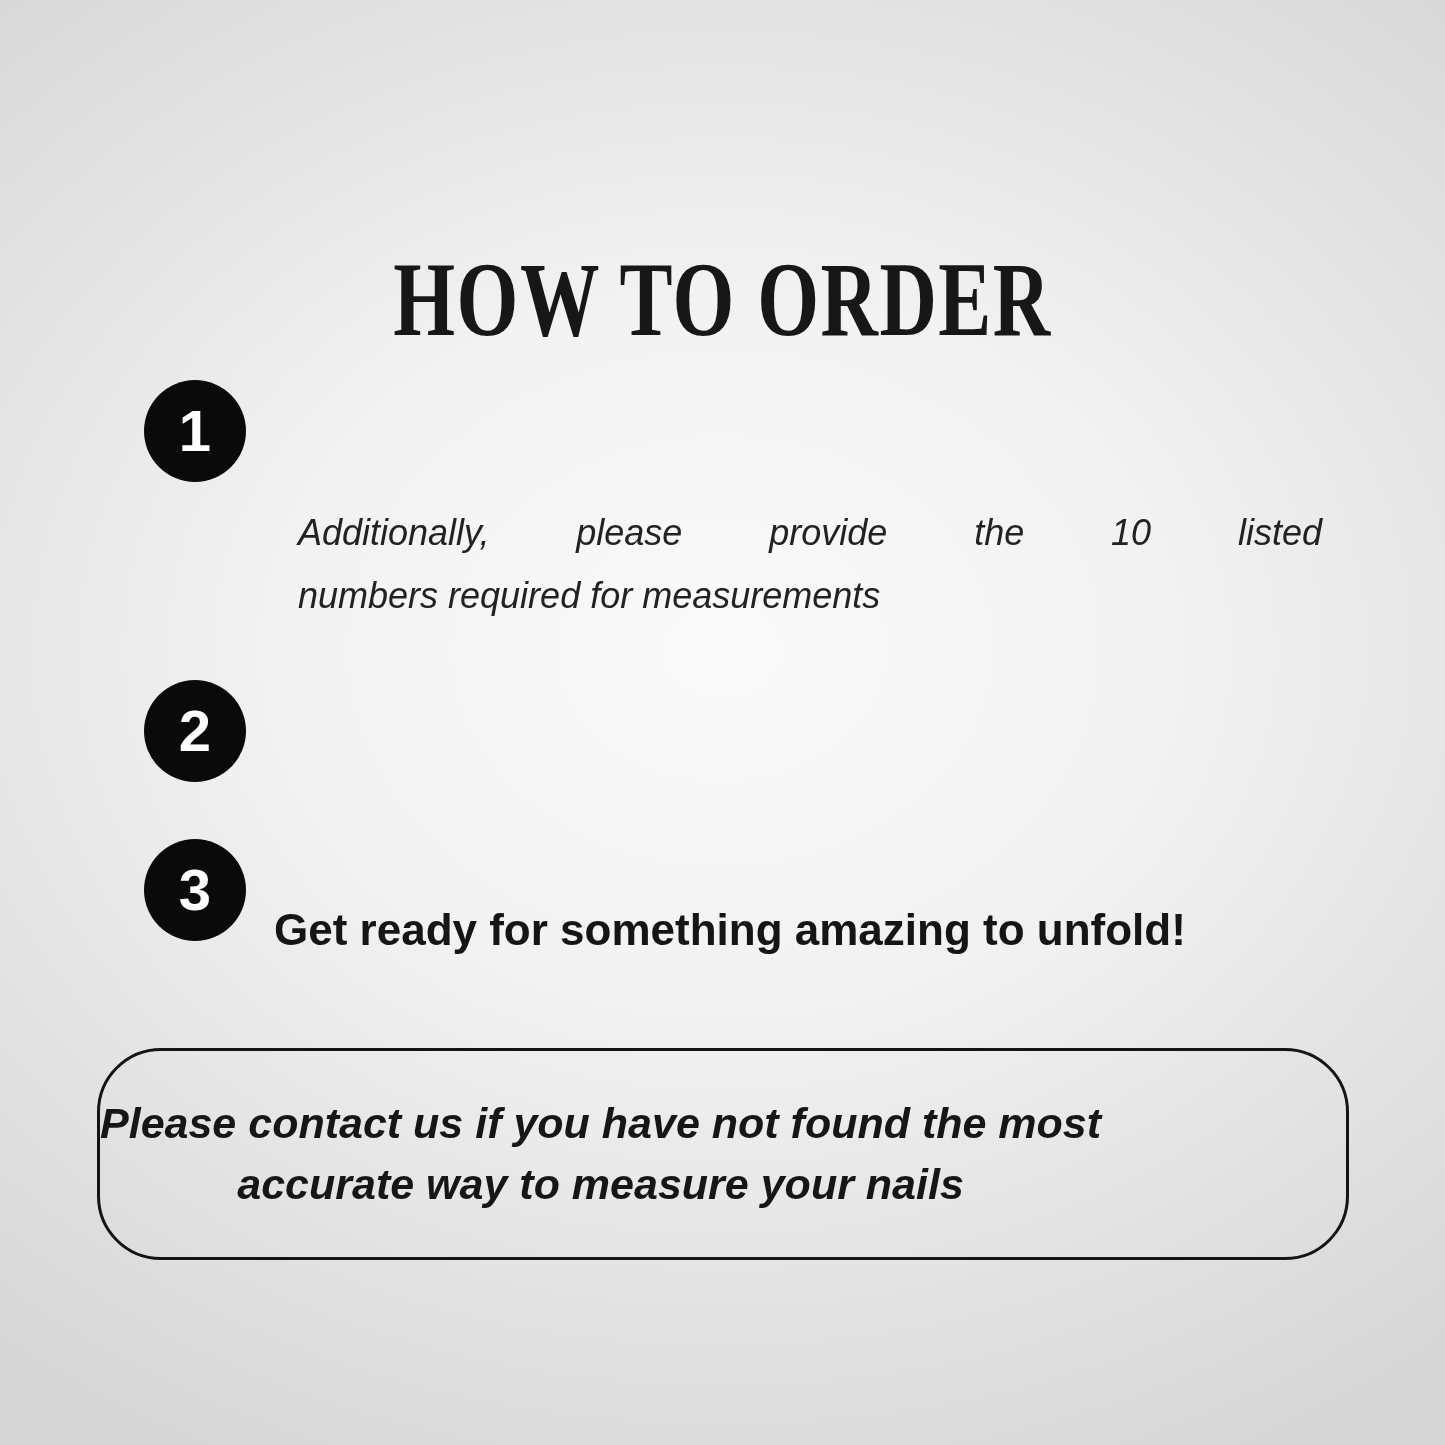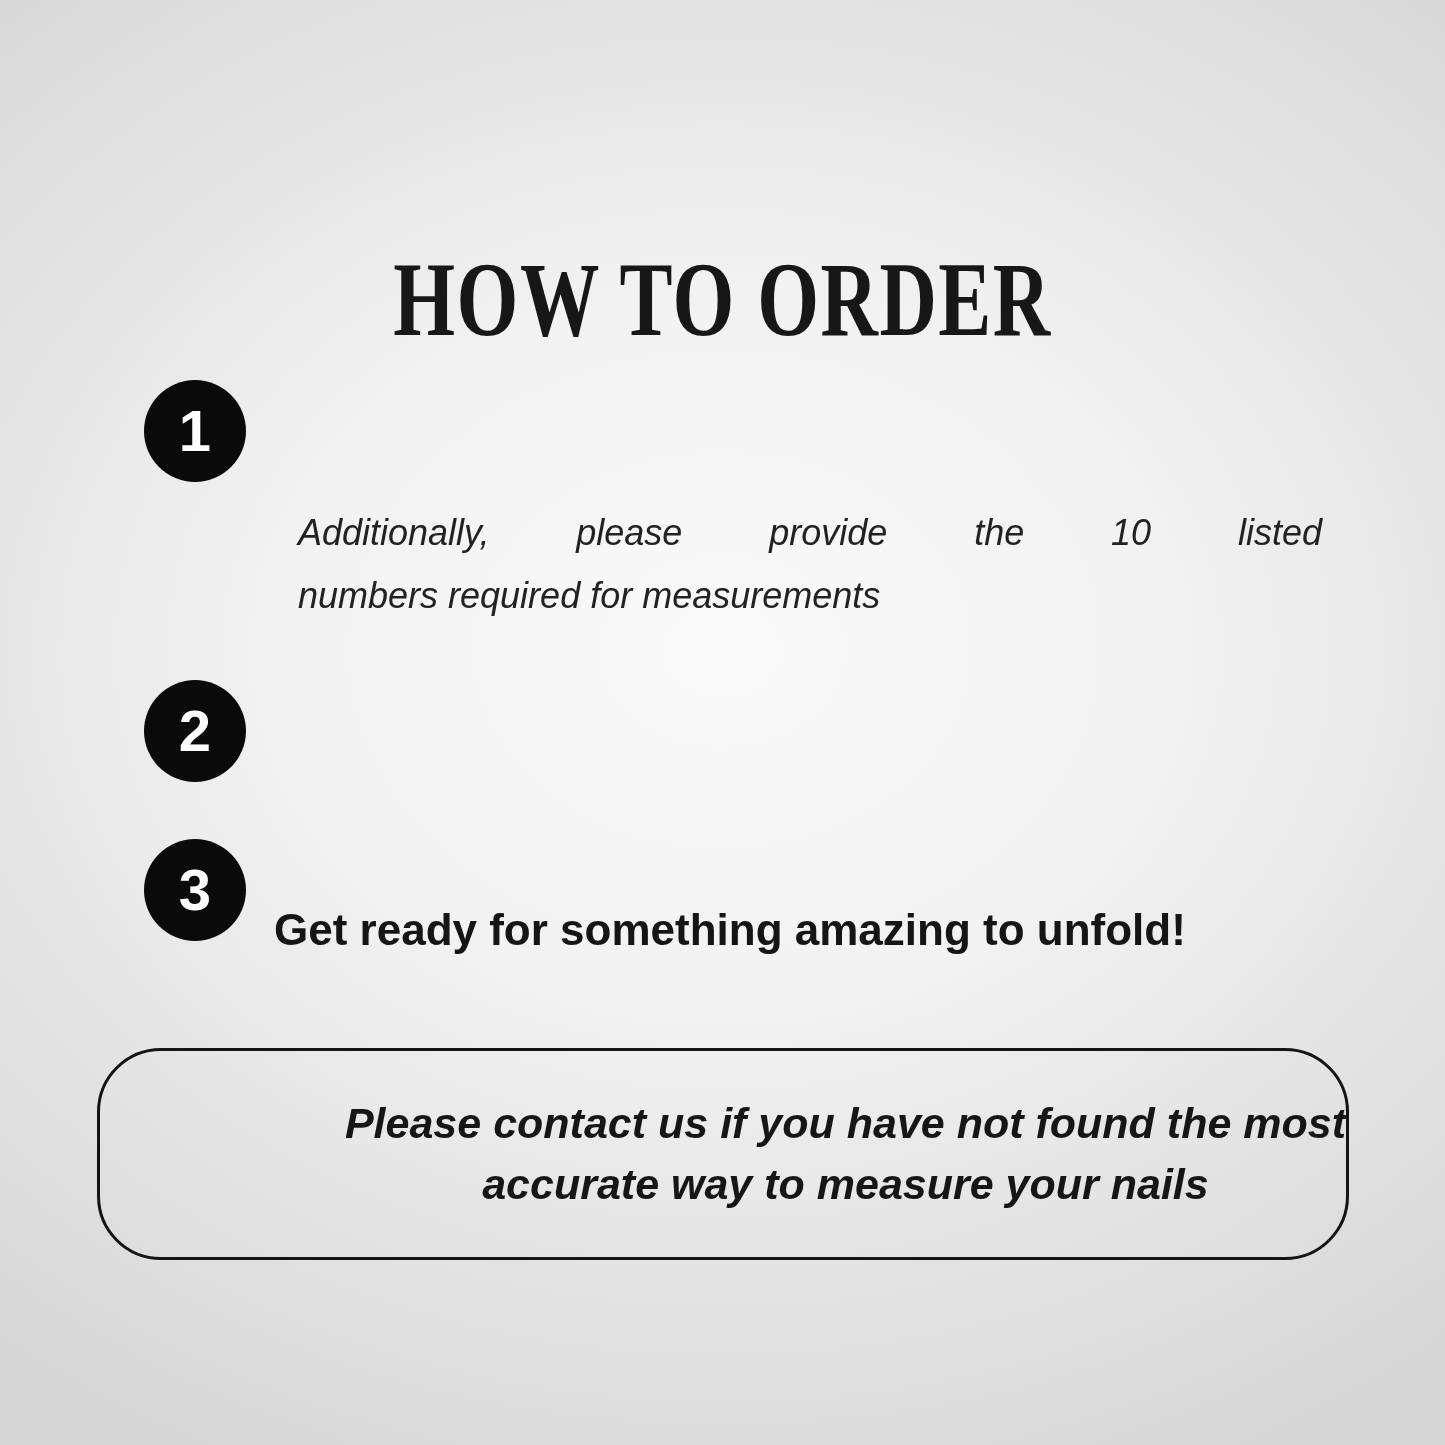--- a/index.html
+++ b/index.html
@@ -81,21 +81,21 @@
     position: absolute;
     left: 97px;
     top: 1048px;
     width: 1252px;
     height: 212px;
     box-sizing: border-box;
     border: 3px solid #141414;
     border-radius: 64px;
     display: flex;
     flex-direction: column;
-    align-items: flex-end;
+    align-items: flex-start;
     justify-content: center;
   }
   .contact-text {
     font-weight: 700;
     font-style: italic;
     font-size: 43px;
     line-height: 61px;
     text-align: center;
     color: #161616;
   }

